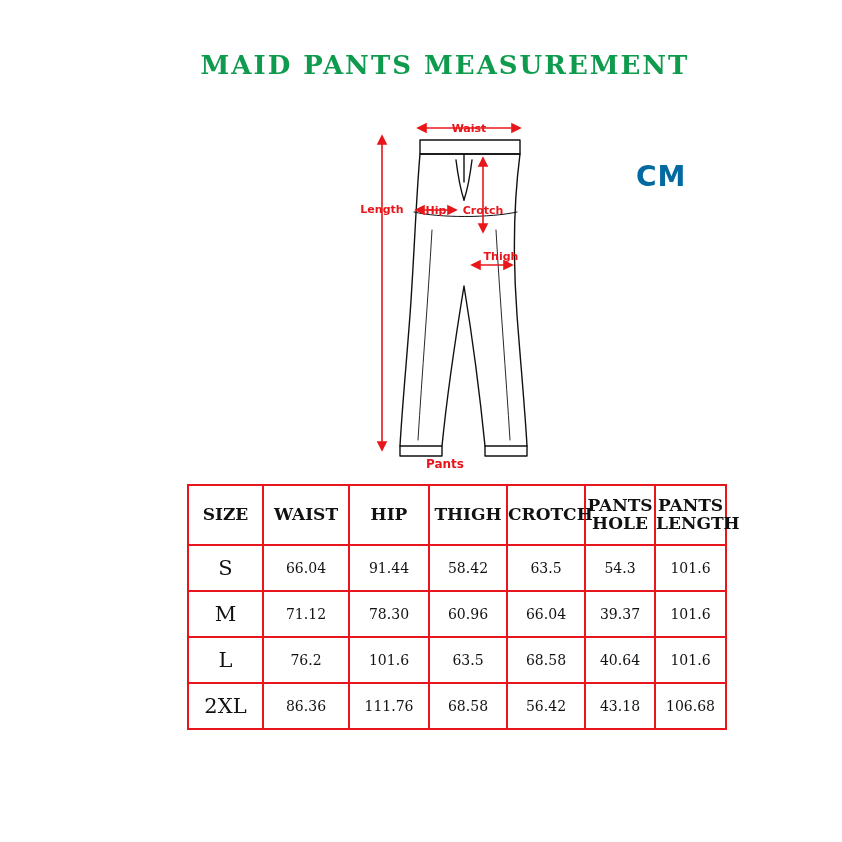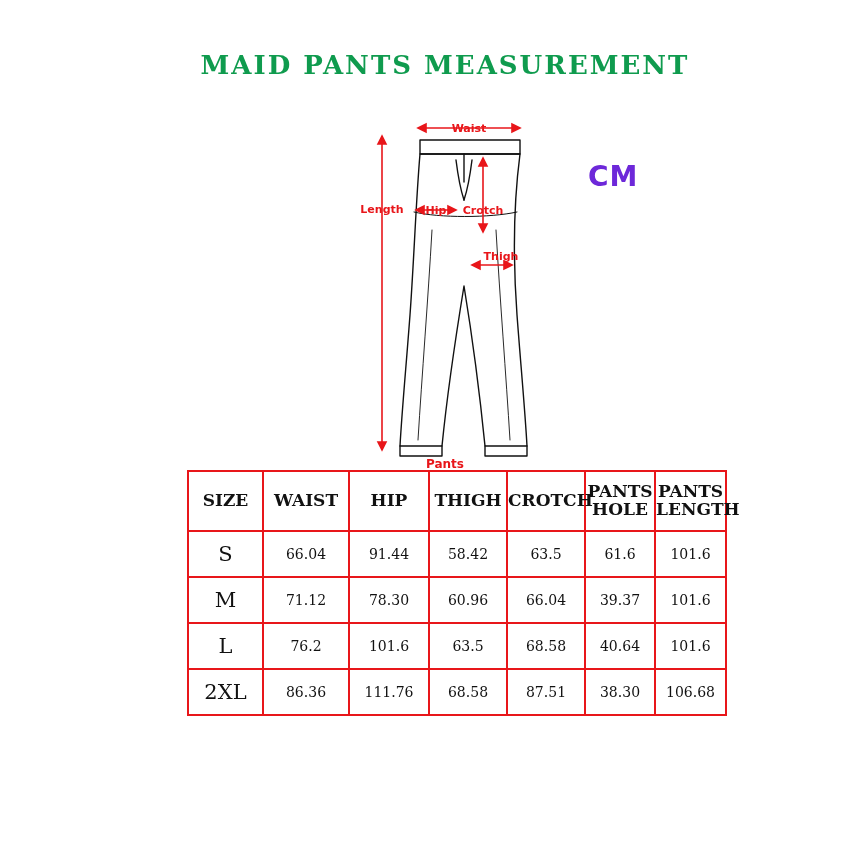--- a/index.html
+++ b/index.html
@@ -28,22 +28,22 @@
     text-align: center;
     color: #0f9b4e;
     font-family: "DejaVu Serif", serif;
     font-size: 26px;
     font-weight: bold;
     letter-spacing: 2px;
   }
   .unit-label {
     position: absolute;
     top: 160px;
-    left: 564px;
-    color: #6d28d9;
+    left: 612px;
+    color: #0369a1;
     font-family: "DejaVu Sans", sans-serif;
     font-size: 28px;
     font-weight: bold;
     letter-spacing: 1px;
   }
   .diagram {
     position: absolute;
     top: 110px;
     left: 320px;
     width: 260px;
@@ -58,21 +58,21 @@
     left: 0;
     width: 842px;
     text-align: center;
     color: #e8161a;
     font-family: "DejaVu Sans", sans-serif;
     font-size: 12px;
     font-weight: bold;
   }
   table.size-table {
     position: absolute;
-    top: 470px;
+    top: 484px;
     left: 163px;
     width: 538px;
     border-collapse: collapse;
     table-layout: fixed;
     padding-left: 30px;
   }
   table.size-table td, table.size-table th {
     border: 2px solid #e8161a;
     text-align: center;
     vertical-align: middle;
@@ -202,21 +202,21 @@
         </th>
       </tr>
     </thead>
     <tbody>
       <tr>
         <td class="size-cell">S</td>
         <td>66.04</td>
         <td>91.44</td>
         <td>58.42</td>
         <td>63.5</td>
-        <td>61.6</td>
+        <td>54.3</td>
         <td>101.6</td>
       </tr>
       <tr>
         <td class="size-cell">M</td>
         <td>71.12</td>
         <td>78.30</td>
         <td>60.96</td>
         <td>66.04</td>
         <td>39.37</td>
         <td>101.6</td>
@@ -228,20 +228,20 @@
         <td>63.5</td>
         <td>68.58</td>
         <td>40.64</td>
         <td>101.6</td>
       </tr>
       <tr>
         <td class="size-cell">2XL</td>
         <td>86.36</td>
         <td>111.76</td>
         <td>68.58</td>
-        <td>87.51</td>
-        <td>38.30</td>
+        <td>56.42</td>
+        <td>43.18</td>
         <td>106.68</td>
       </tr>
     </tbody>
   </table>
 
 </div>
 
 </body></html>

